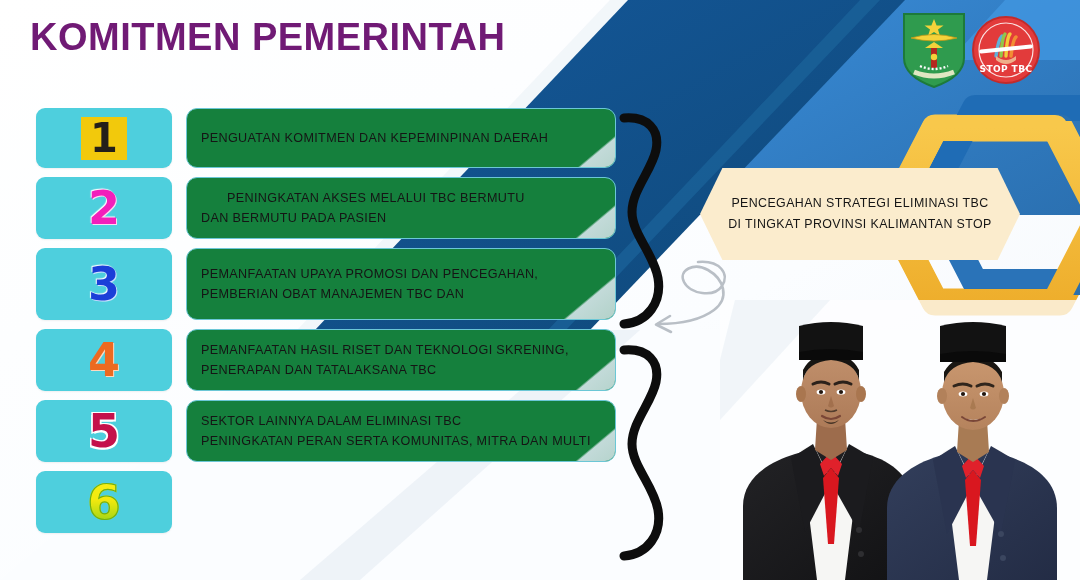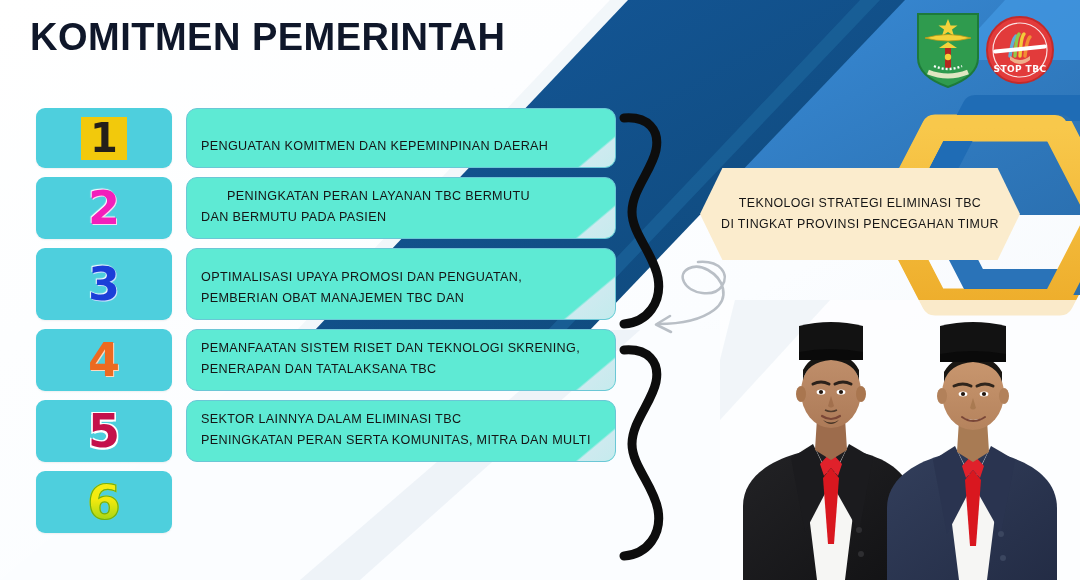--- a/index.html
+++ b/index.html
@@ -25,21 +25,21 @@
     position: absolute;
     left: 30px; top: 16px;
     width: 560px;
     z-index: 12;
   }
   .title-line {
     font-size: 38px;
     letter-spacing: 0.5px;
     font-weight: 700;
     line-height: 1.14;
-    color: #0f172a;
+    color: #701a75;
     white-space: nowrap;
   }
 
   
   .list {
     position: absolute;
     left: 36px; top: 108px;
     width: 580px;
     z-index: 11;
   }
@@ -74,27 +74,27 @@
     background: linear-gradient(180deg, #f6f016 0%, #f3e90e 45%, #8fd117 100%);
     -webkit-background-clip: text; background-clip: text;
     color: transparent;
     -webkit-text-stroke: 1.2px #6fae15;
     font-size: 48px;
   }
 
   .txt-box {
     flex: 1 1 auto;
     margin-left: 14px;
-    background: #5eead4;
+    background: #15803d;
     border: 1.4px solid #6bc7d6;
     border-radius: 11px;
     padding: 11px 14px;
     display: flex;
     flex-direction: column;
-    justify-content: flex-end;
+    justify-content: center;
     position: relative;
     overflow: hidden;
   }
   .txt-box::after {
     content: "";
     position: absolute;
     right: -40px; top: -30px;
     width: 120px; height: 200px;
     background: linear-gradient(120deg, rgba(230,238,246,0) 40%, rgba(225,234,244,0.85) 41%, rgba(235,242,249,0.5) 100%);
     transform: rotate(20deg);
@@ -145,21 +145,21 @@
   }
   .callout-line {
     font-size: 12.4px;
     letter-spacing: 0.4px;
     color: #161616;
     line-height: 1.7;
     white-space: nowrap;
   }
 
   
-  .logos { position: absolute; right: 24px; top: 8px; z-index: 14; display: flex; }
+  .logos { position: absolute; right: 38px; top: 8px; z-index: 14; display: flex; }
   .logo { width: 72px; height: 82px; position: relative; }
   .logo svg { display: block; }
 
   
   .photo { position: absolute; left: 735px; top: 292px; width: 330px; height: 288px; z-index: 13; }
   .photo svg { display: block; }
 </style>
 </head>
 <body>
 
@@ -269,41 +269,41 @@
       <div class="txt-box h-1">
         <div class="txt-line">PENGUATAN KOMITMEN DAN KEPEMINPINAN DAERAH</div>
       </div>
     </div>
 
     <div class="row">
       <div class="num-tile h-2">
         <span class="num-glyph n2">2</span>
       </div>
       <div class="txt-box h-2">
-        <div class="txt-line indent">PENINGKATAN PERAN LAYANAN TBC BERMUTU</div>
+        <div class="txt-line indent">PENINGKATAN AKSES MELALUI TBC BERMUTU</div>
         <div class="txt-line">DAN BERMUTU PADA PASIEN</div>
       </div>
     </div>
 
     <div class="row">
       <div class="num-tile h-3">
         <span class="num-glyph n3">3</span>
       </div>
       <div class="txt-box h-3">
-        <div class="txt-line">OPTIMALISASI UPAYA PROMOSI DAN PENGUATAN,</div>
+        <div class="txt-line">PEMANFAATAN UPAYA PROMOSI DAN PENCEGAHAN,</div>
         <div class="txt-line">PEMBERIAN OBAT  MANAJEMEN TBC DAN</div>
       </div>
     </div>
 
     <div class="row">
       <div class="num-tile h-4">
         <span class="num-glyph n4">4</span>
       </div>
       <div class="txt-box h-4">
-        <div class="txt-line">PEMANFAATAN SISTEM RISET DAN TEKNOLOGI SKRENING,</div>
+        <div class="txt-line">PEMANFAATAN HASIL RISET DAN TEKNOLOGI SKRENING,</div>
         <div class="txt-line">PENERAPAN DAN TATALAKSANA TBC</div>
       </div>
     </div>
 
     <div class="row">
       <div class="num-tile h-5">
         <span class="num-glyph n5">5</span>
       </div>
       <div class="txt-box h-5">
         <div class="txt-line">SEKTOR LAINNYA DALAM ELIMINASI TBC</div>
@@ -331,22 +331,22 @@
   </div>
 
   <div class="curl-arrow">
     <svg width="110" height="100" viewBox="0 0 110 100">
       <path d="M60,10 C82,8 92,22 84,34 C76,46 52,42 46,30 C40,18 56,10 70,18 C86,27 92,46 76,58 C60,70 38,72 20,72" fill="none" stroke="#b9bfc6" stroke-width="2.6" stroke-linecap="round"></path>
       <path d="M32,64 L18,72.5 L33,80" fill="none" stroke="#b9bfc6" stroke-width="2.6" stroke-linecap="round" stroke-linejoin="round"></path>
     </svg>
   </div>
 
   <div class="callout">
-    <div class="callout-line">TEKNOLOGI STRATEGI ELIMINASI TBC</div>
-    <div class="callout-line">DI TINGKAT PROVINSI PENCEGAHAN TIMUR</div>
+    <div class="callout-line">PENCEGAHAN STRATEGI ELIMINASI TBC</div>
+    <div class="callout-line">DI TINGKAT PROVINSI KALIMANTAN STOP</div>
   </div>
 
   <div class="photo">
     <svg width="330" height="288" viewBox="0 0 330 288">
       <defs>
         <linearGradient id="skinA" x1="0" y1="0" x2="0" y2="1">
           <stop offset="0%" stop-color="#c08f6b"></stop>
             <stop offset="100%" stop-color="#ad7b58"></stop>
         </linearGradient>
         <linearGradient id="skinB" x1="0" y1="0" x2="0" y2="1">

